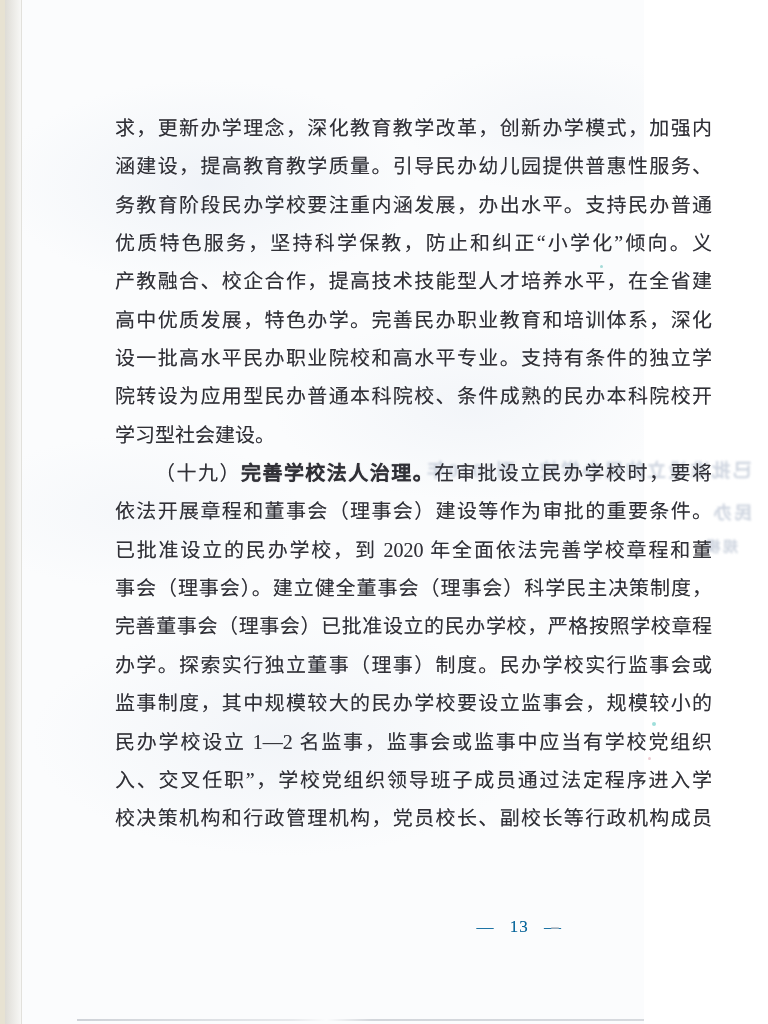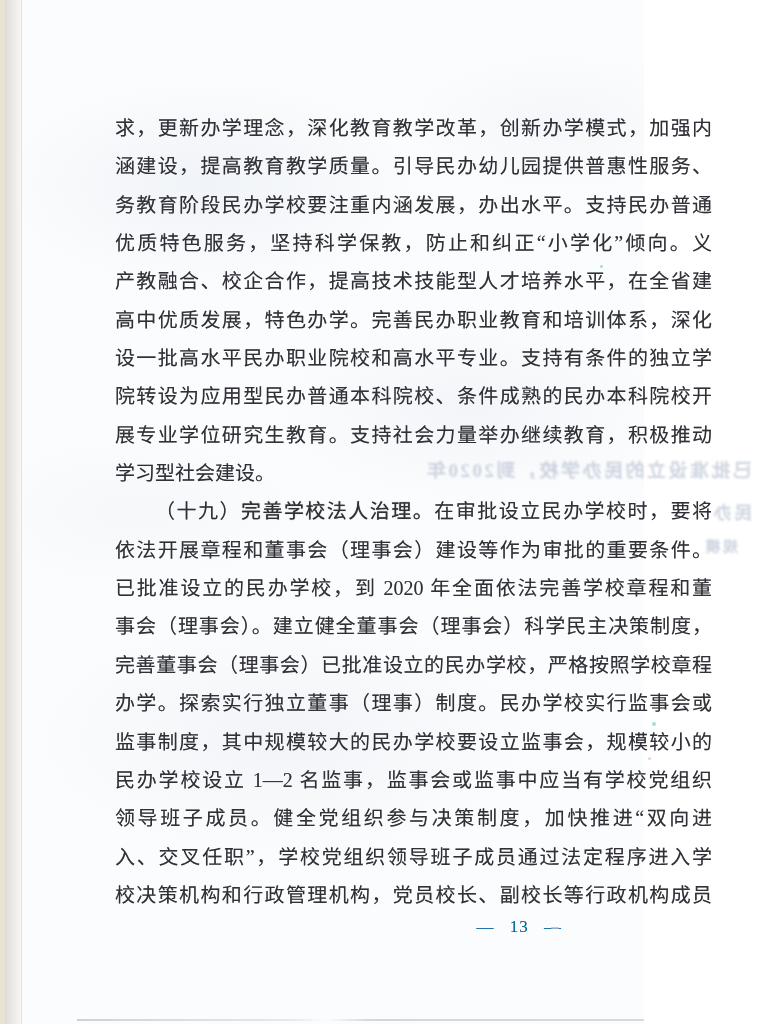--- a/index.html
+++ b/index.html
@@ -25,21 +25,21 @@
   .bottom-line{position:absolute;left:55px;right:0;bottom:3px;height:2px;
     background:linear-gradient(90deg,rgba(170,176,185,.55) 0%,rgba(170,176,185,.25) 38%,
       rgba(170,176,185,0) 44%,rgba(170,176,185,.5) 52%,rgba(170,176,185,.45) 100%);}
 
   
   .textblock{position:absolute;left:115px;top:109px;width:597px;color:#303036;
     font-size:20px;line-height:38.35px;text-shadow:0 0 .6px rgba(70,70,85,.45);}
   .tline{height:38.35px;overflow:hidden;text-align:justify;text-align-last:justify;}
   .tline.nolast{text-align-last:left;}
   .tline.ind{padding-left:40px;}
-  .tline .bold{font-weight:400;text-shadow:0 0 .8px rgba(40,40,50,.8);}
+  .tline .bold{font-weight:700;text-shadow:0 0 .8px rgba(40,40,50,.8);}
 
   
   .pagenum{position:absolute;top:916px;right:82px;color:#0369a1;font-size:17px;
     line-height:22px;word-spacing:10px;letter-spacing:1px;
     text-shadow:0 0 .6px rgba(70,70,85,.45);}
 
   
   .ghost-layer{position:absolute;inset:0;pointer-events:none;}
   .ghost{position:absolute;transform:scaleX(-1);color:#a6b2c6;opacity:.55;
     filter:blur(1.1px);letter-spacing:2.5px;white-space:nowrap;overflow:hidden;
@@ -71,31 +71,29 @@
 
   <div class="textblock">
       <div class="tline"><span>求，更新办学理念，深化教育教学改革，创新办学模式，加强内</span></div>
       <div class="tline"><span>涵建设，提高教育教学质量。引导民办幼儿园提供普惠性服务、</span></div>
       <div class="tline"><span>务教育阶段民办学校要注重内涵发展，办出水平。支持民办普通</span></div>
       <div class="tline"><span>优质特色服务，坚持科学保教，防止和纠正“小学化”倾向。义</span></div>
       <div class="tline"><span>产教融合、校企合作，提高技术技能型人才培养水平，在全省建</span></div>
       <div class="tline"><span>高中优质发展，特色办学。完善民办职业教育和培训体系，深化</span></div>
       <div class="tline"><span>设一批高水平民办职业院校和高水平专业。支持有条件的独立学</span></div>
       <div class="tline"><span>院转设为应用型民办普通本科院校、条件成熟的民办本科院校开</span></div>
-      <div class="tline"><span>展专业学位研究生教育。支持社会力量举办继续教育，积极推动</span></div>
       <div class="tline nolast"><span>学习型社会建设。</span></div>
       <div class="tline ind"><span>（十九）</span><span class="bold">完善学校法人治理。</span><span>在审批设立民办学校时，要将</span></div>
       <div class="tline"><span>依法开展章程和董事会（理事会）建设等作为审批的重要条件。</span></div>
       <div class="tline"><span>已批准设立的民办学校，到 2020 年全面依法完善学校章程和董</span></div>
       <div class="tline"><span>事会（理事会）。建立健全董事会（理事会）科学民主决策制度，</span></div>
       <div class="tline"><span>完善董事会（理事会）已批准设立的民办学校，严格按照学校章程</span></div>
       <div class="tline"><span>办学。探索实行独立董事（理事）制度。民办学校实行监事会或</span></div>
       <div class="tline"><span>监事制度，其中规模较大的民办学校要设立监事会，规模较小的</span></div>
       <div class="tline"><span>民办学校设立 1—2 名监事，监事会或监事中应当有学校党组织</span></div>
-      <div class="tline"><span>领导班子成员。健全党组织参与决策制度，加快推进“双向进</span></div>
       <div class="tline"><span>入、交叉任职”，学校党组织领导班子成员通过法定程序进入学</span></div>
       <div class="tline"><span>校决策机构和行政管理机构，党员校长、副校长等行政机构成员</span></div>
     </div>
 
   <div class="pagenum">— 13 —</div>
 
   <div class="speck s1"></div>
   <div class="speck s2"></div>
   <div class="speck s3"></div>
   <div class="speck s4"></div>

